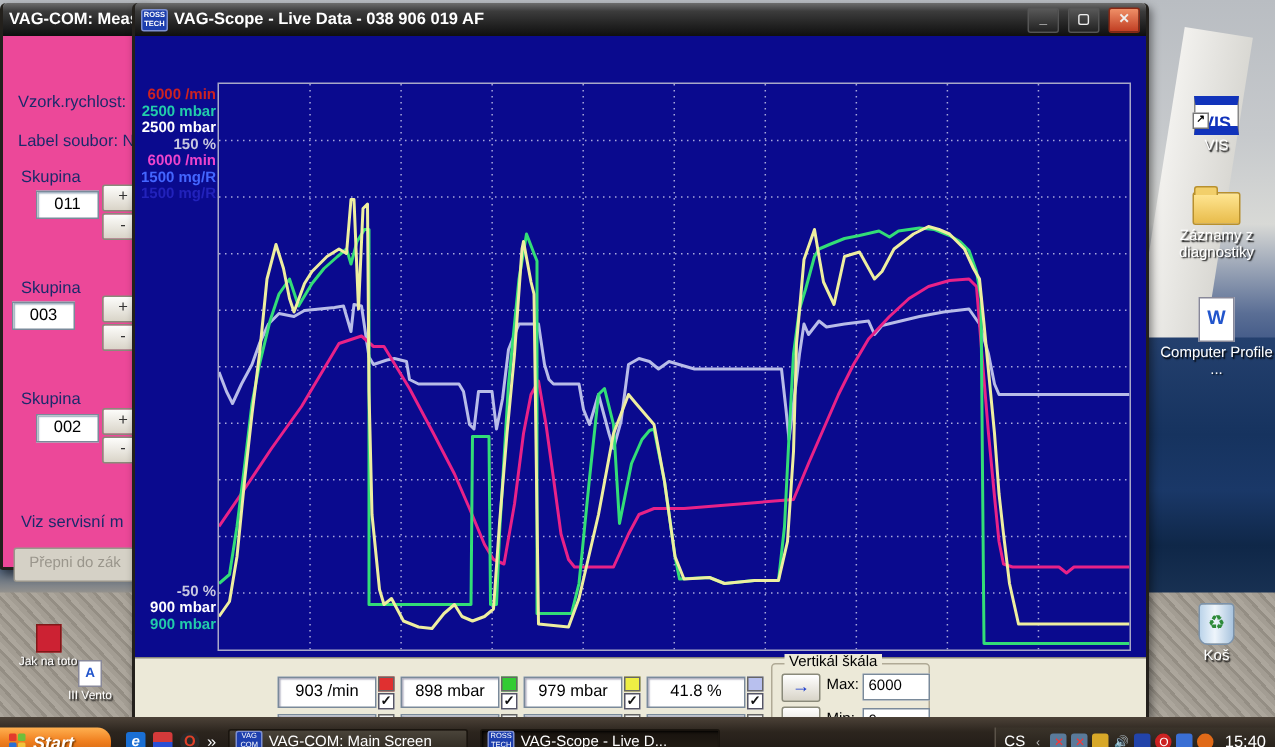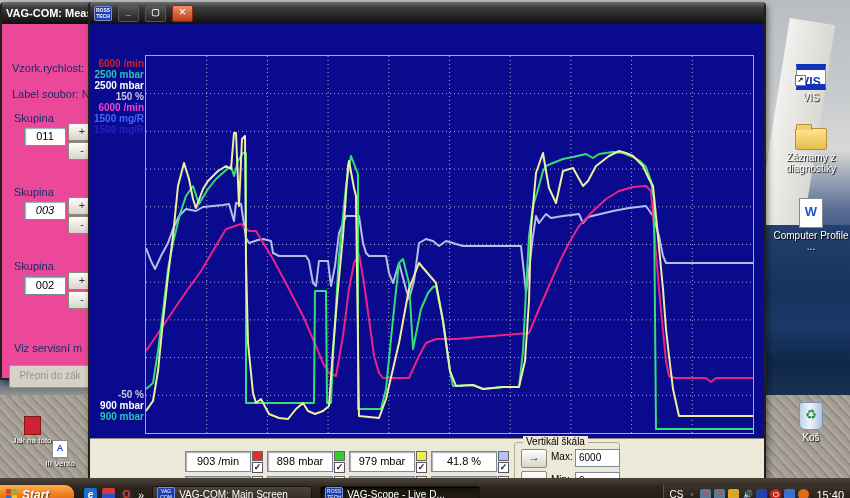--- a/index.html
+++ b/index.html
@@ -164,37 +164,38 @@
     <div class="client">
       <span class="lbl" style="left:10px;top:38px;">Vzork.rychlost:</span>
       <span class="lbl" style="left:10px;top:64px;">Label soubor: N</span>
 
       <span class="lbl" style="left:12px;top:88px;">Skupina</span>
       <div class="numfield" style="left:22px;top:103px;">011</div>
       <div class="pmbtn" style="left:66px;top:99px;">+</div>
       <div class="pmbtn" style="left:66px;top:118px;">-</div>
 
       <span class="lbl" style="left:12px;top:162px;">Skupina</span>
-      <div class="numfield" style="left:22px;top:177px;font-style:italic;">003</div>
+      <div class="numfield" style="left:6px;top:177px;">003</div>
       <div class="pmbtn" style="left:66px;top:173px;">+</div>
       <div class="pmbtn" style="left:66px;top:192px;">-</div>
 
       <span class="lbl" style="left:12px;top:236px;">Skupina</span>
       <div class="numfield" style="left:22px;top:252px;">002</div>
       <div class="pmbtn" style="left:66px;top:248px;">+</div>
       <div class="pmbtn" style="left:66px;top:267px;">-</div>
 
       <span class="lbl" style="left:12px;top:318px;">Viz servisní m</span>
       <div class="graybtn">Přepni do zák</div>
     </div>
   </div>
 
   <div class="win" id="scope-win">
     <div class="titlebar">
       <span class="appicon">ROSS<br>TECH</span>
+      <span class="ttext">VAG-Scope   -   Live Data   -   038 906 019 AF</span>
       <span class="winbtn">_</span>
       <span class="winbtn">▢</span>
       <span class="winbtn close">✕</span>
     </div>
     <div class="client">
 
       <div class="legend">
         <div style="color: rgb(204, 34, 34);">6000 /min</div>
         <div style="color: rgb(34, 204, 170);">2500 mbar</div>
         <div style="color: rgb(255, 255, 255);">2500 mbar</div>

